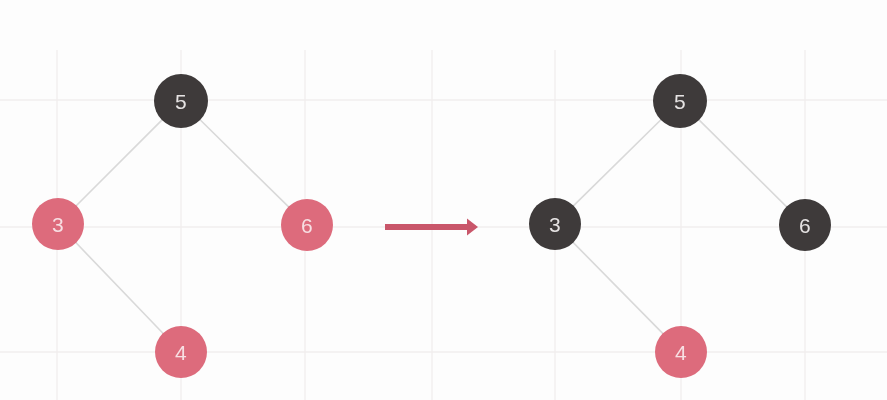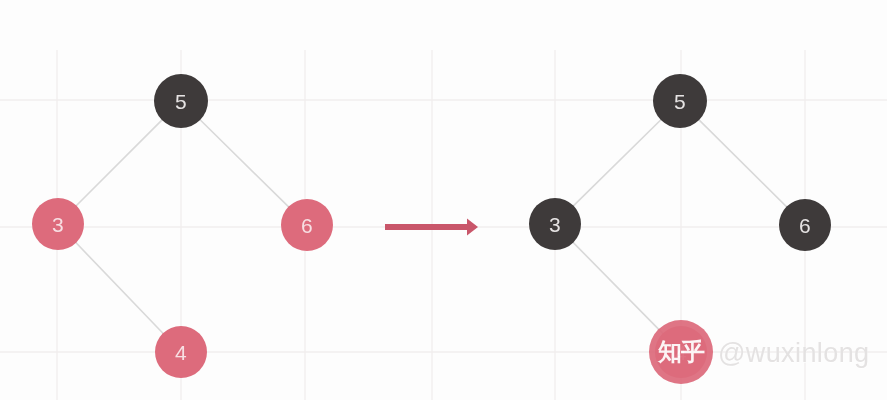--- a/index.html
+++ b/index.html
@@ -126,19 +126,15 @@
       </div>
       <div class="node black" style="left: 779px; top: 199px; width: 52px; height: 52px; background: rgb(62, 58, 58); color: rgb(230, 227, 227);">
         <span class="node-label">6</span>
       </div>
       <div class="node red" style="left: 655px; top: 326px; width: 52px; height: 52px; background: rgb(221, 107, 124); color: rgb(247, 223, 227);">
         <span class="node-label">4</span>
       </div>
     </div>
 
   <div id="watermark-layer">
-    <div id="watermark-logo" style="left: 649px; top: 320px; width: 64px; height: 64px; background: rgb(221, 107, 124);">
-      <span>知乎</span>
-    </div>
-    <div id="watermark-handle" style="left: 718px; top: 338px; color: rgb(228, 226, 226);">@wuxinlong</div>
   </div>
 
 </div>
 
 </body></html>

